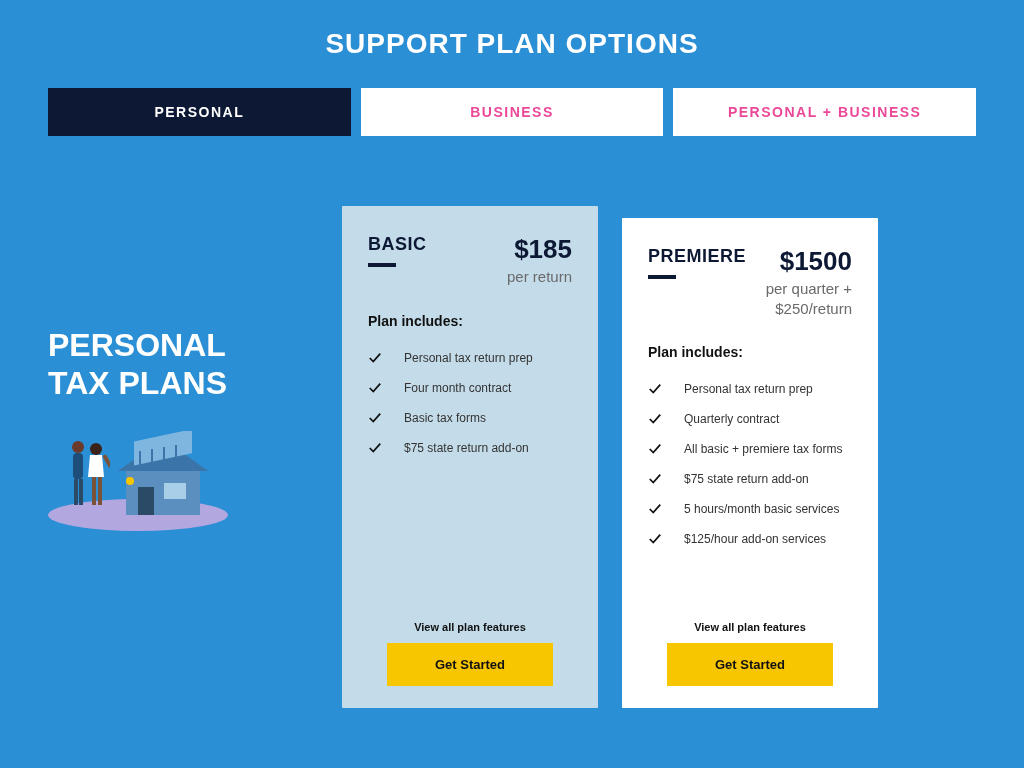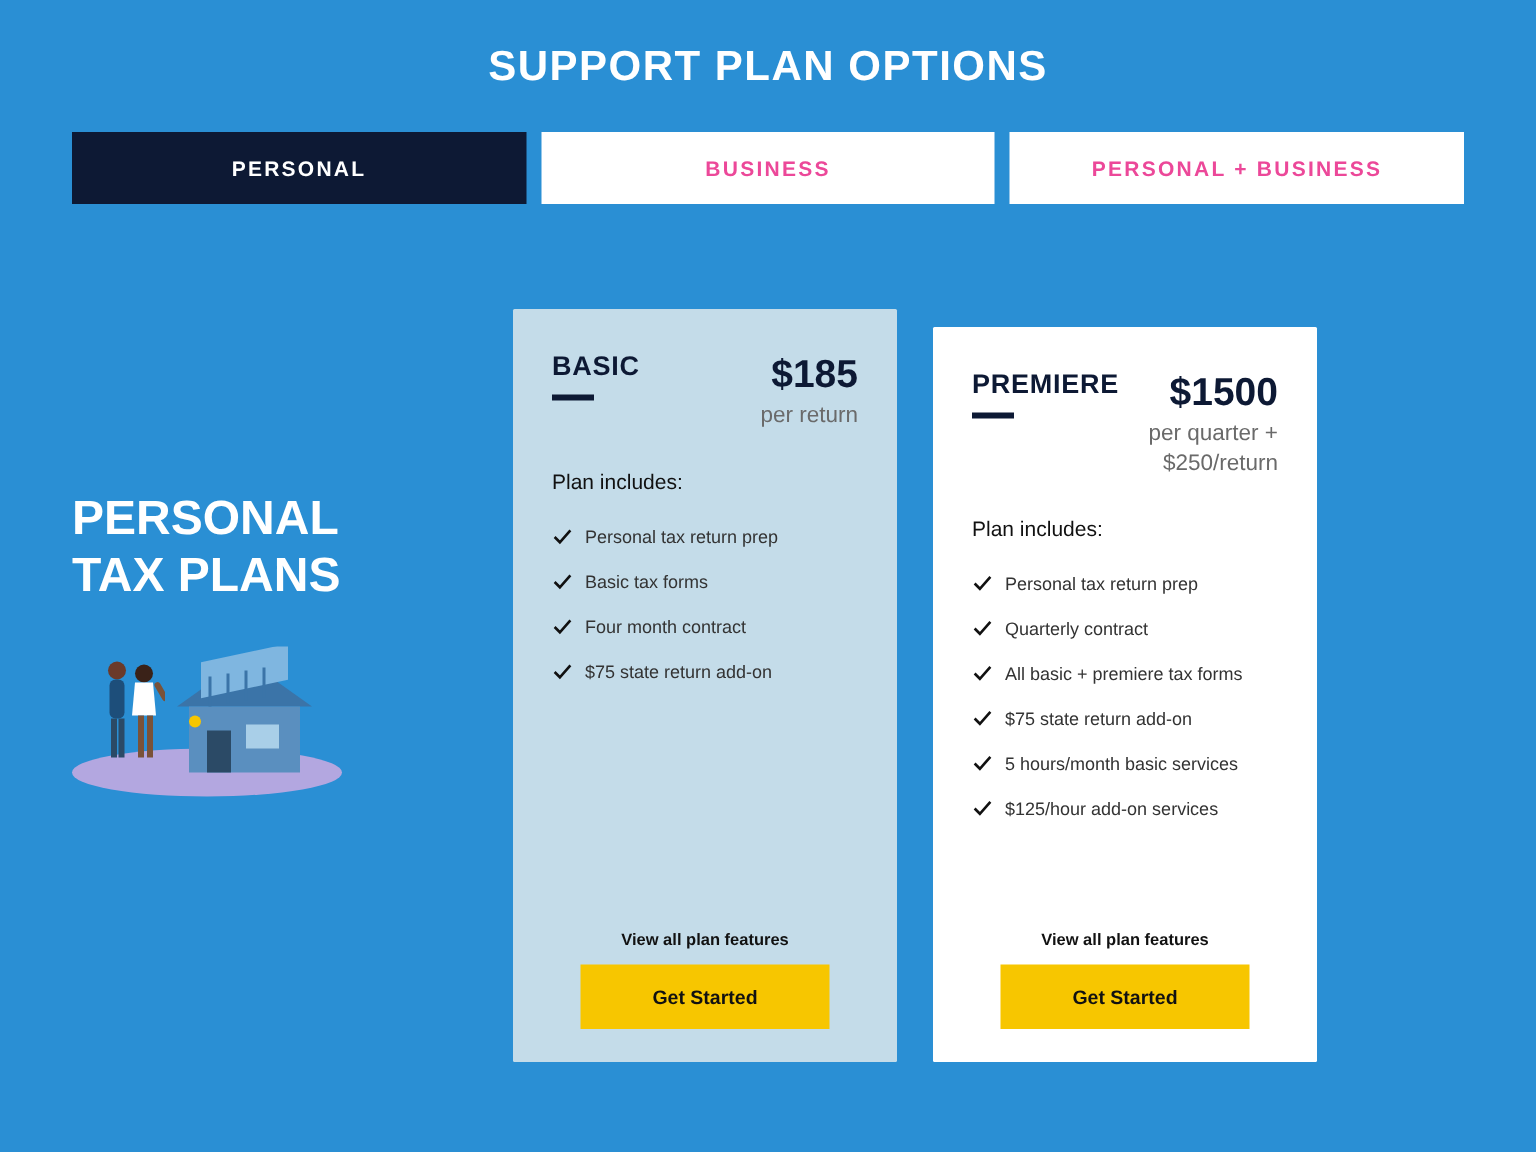--- a/index.html
+++ b/index.html
@@ -124,34 +124,34 @@
     font-family: "Arial Black", "Helvetica Neue", Arial, sans-serif;
   }
   .price-sub {
     font-size: 15px;
     color: #6a6a6a;
     line-height: 1.3;
     margin-top: 2px;
   }
   .includes {
     font-size: 14px;
-    font-weight: 400;
+    font-weight: 700;
     color: #111;
     margin-top: 26px;
     margin-bottom: 14px;
   }
   .features {
     list-style: none;
     font-size: 12px;
     color: #333;
   }
   .features li {
     display: flex;
     align-items: center;
-    gap: 8px;
+    gap: 22px;
     padding: 8px 0;
   }
   .check {
     width: 14px;
     height: 14px;
     flex-shrink: 0;
   }
   .card-foot {
     margin-top: auto;
     padding-top: 20px;
@@ -242,27 +242,27 @@
           <li>
             <svg class="check" viewBox="0 0 16 16">
               <path d="M2 8 l4 4 l8 -9" fill="none" stroke="#111" stroke-width="2"></path>
             </svg>
             <span>Personal tax return prep</span>
           </li>
           <li>
             <svg class="check" viewBox="0 0 16 16">
               <path d="M2 8 l4 4 l8 -9" fill="none" stroke="#111" stroke-width="2"></path>
             </svg>
+            <span>Four month contract</span>
+          </li>
+          <li>
+            <svg class="check" viewBox="0 0 16 16">
+              <path d="M2 8 l4 4 l8 -9" fill="none" stroke="#111" stroke-width="2"></path>
+            </svg>
             <span>Basic tax forms</span>
-          </li>
-          <li>
-            <svg class="check" viewBox="0 0 16 16">
-              <path d="M2 8 l4 4 l8 -9" fill="none" stroke="#111" stroke-width="2"></path>
-            </svg>
-            <span>Four month contract</span>
           </li>
           <li>
             <svg class="check" viewBox="0 0 16 16">
               <path d="M2 8 l4 4 l8 -9" fill="none" stroke="#111" stroke-width="2"></path>
             </svg>
             <span>$75 state return add-on</span>
           </li>
         </ul>
       <div class="card-foot">
         <span class="view-all">View all plan features</span>

